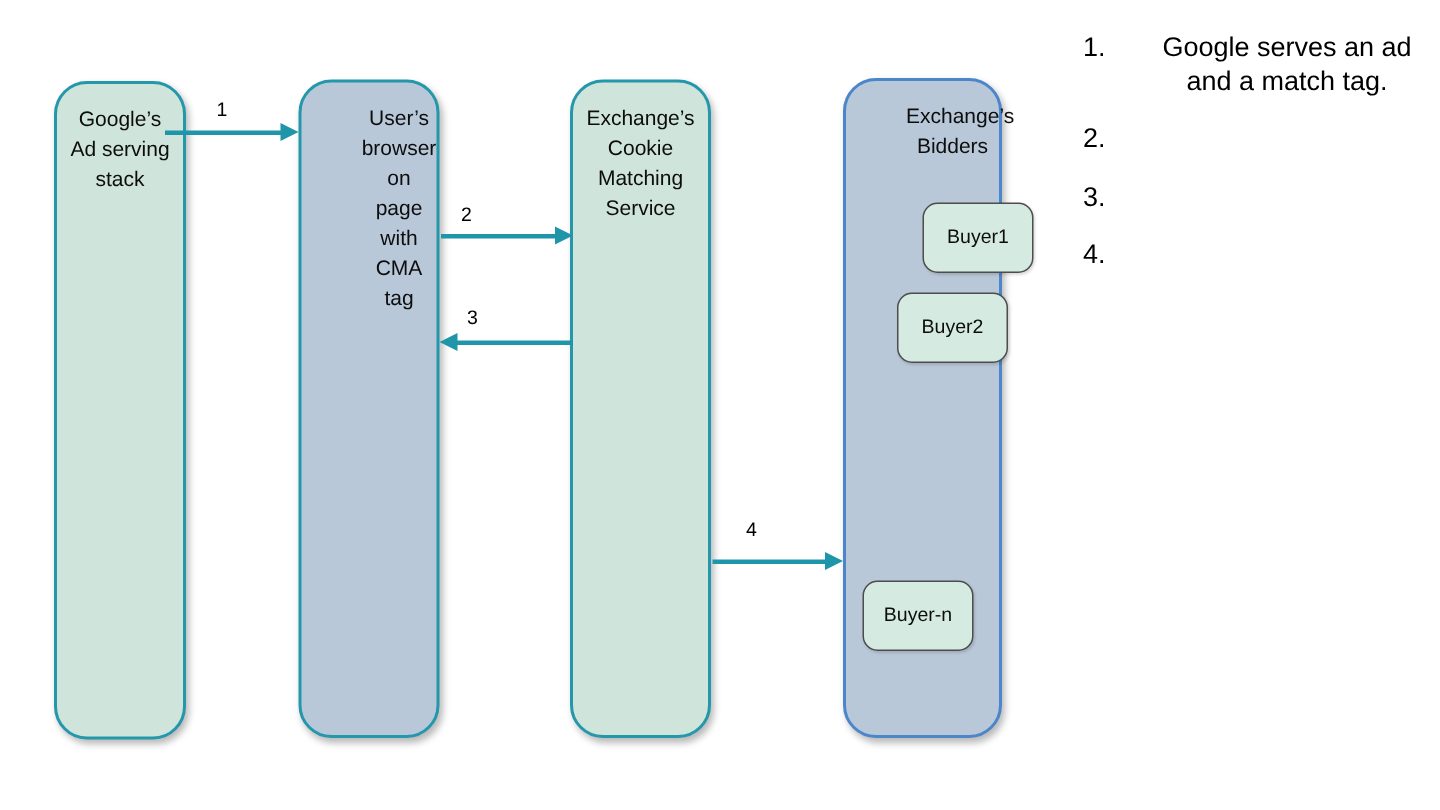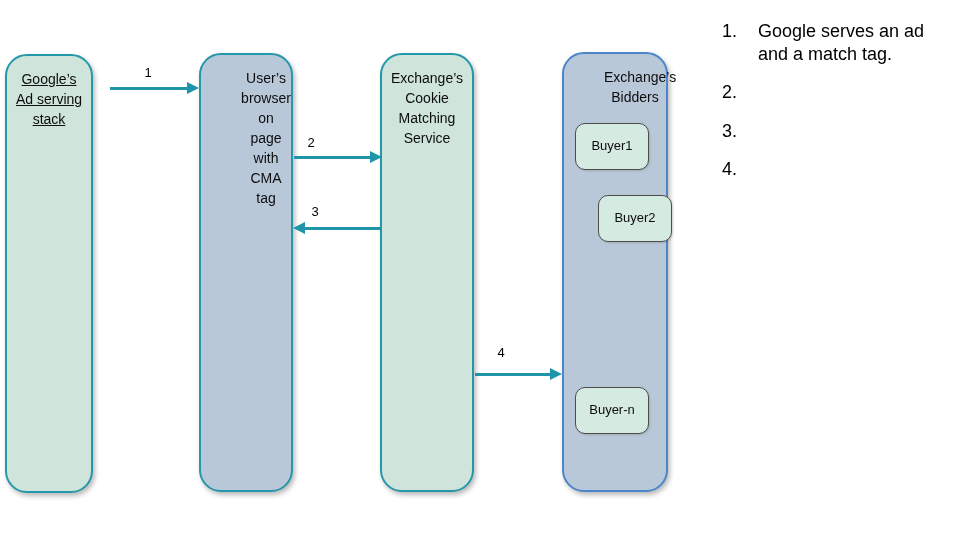--- a/index.html
+++ b/index.html
@@ -5,33 +5,33 @@
   * { margin:0; padding:0; box-sizing:border-box; }
   html,body { width:960px; height:540px; background:#ffffff; overflow:hidden;
               font-family:"Liberation Sans","DejaVu Sans",sans-serif; color:#111; }
   .canvas { position:relative; width:960px; height:540px; background:#fff; }
 
   
   .node { position:absolute; border-radius:22px; border:2px solid var(--teal);
           box-shadow:2px 3px 5px rgba(0,0,0,0.28); }
   .node.green { background:var(--green-fill); }
   .node.blue  { background:var(--blue-fill);padding-left:40px; }
-  .n1 { left:5px;  top:54px; width:88px;  height:439px;text-decoration:underline; }
+  .n1 { left:36px;  top:54px; width:88px;  height:439px; }
   .n2 { left:199px; top:53px; width:94px;  height:439px; }
   .n3 { left:380px; top:53px; width:94px;  height:439px; }
   .n4 { left:562px; top:52px; width:106px; height:440px; border-color:var(--bidders-border); }
   .node-title { padding-top:13px; text-align:center; font-size:14px; line-height:20px;
                 white-space:pre-line; color:#0d0d0d; }
 
   
   .buyer { position:absolute; left:11px; width:74px; height:47px; border-radius:10px;
            border:1.5px solid var(--buyer-border); background:var(--buyer-fill);
            font-size:13px; text-align:center; line-height:44px; color:#0d0d0d;
            box-shadow:1px 1px 2px rgba(0,0,0,0.15); }
-  .b1 { top:69px; }  .b2 { top:141px;margin-left:23px; }  .b3 { top:198px; }  .bn { top:333px; }
+  .b1 { top:81px;margin-left:40px; }  .b2 { top:141px;margin-left:23px; }  .b3 { top:198px; }  .bn { top:333px; }
 
   
   .arrow { position:absolute; height:12px; }
   .arrow .shaft { position:absolute; top:5px; height:3px; background:var(--arrow); }
   .arrow.right .shaft { left:0; right:10px; }
   .arrow.right .head { position:absolute; right:0; top:0; width:0; height:0;
            border-top:6px solid transparent; border-bottom:6px solid transparent;
            border-left:12px solid var(--arrow); }
   .arrow.left .shaft { left:10px; right:0; }
   .arrow.left .head { position:absolute; left:0; top:0; width:0; height:0;
@@ -45,21 +45,21 @@
   .alabel { position:absolute; width:16px; text-align:center; font-size:13px; color:#000; }
   .l1 { left:140px; top:65px; }
   .l2 { left:303px; top:135px; }
   .l3 { left:307px; top:204px; }
   .l4 { left:493px; top:345px; }
 
   
   .steps { position:absolute; left:722px; top:20px; width:236px; }
   .step { display:flex; margin-bottom:16px; font-size:18px; line-height:22.5px; color:#000; }
   .step .num { width:36px; flex-shrink:0; }
-  .step .txt { flex:1; }
+  .step .txt { flex:1;text-align:center; }
 </style>
 </head>
 <body>
 
 <div class="canvas">
 
   <div class="node green n1">
     <div class="node-title">Google’s
 Ad serving
 stack</div>

